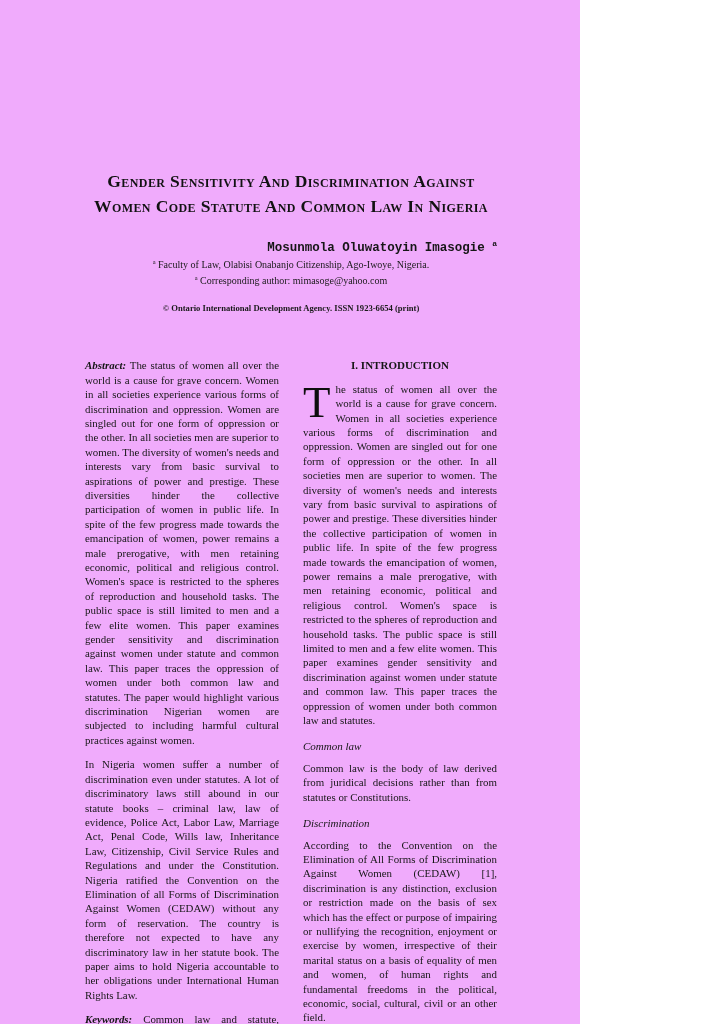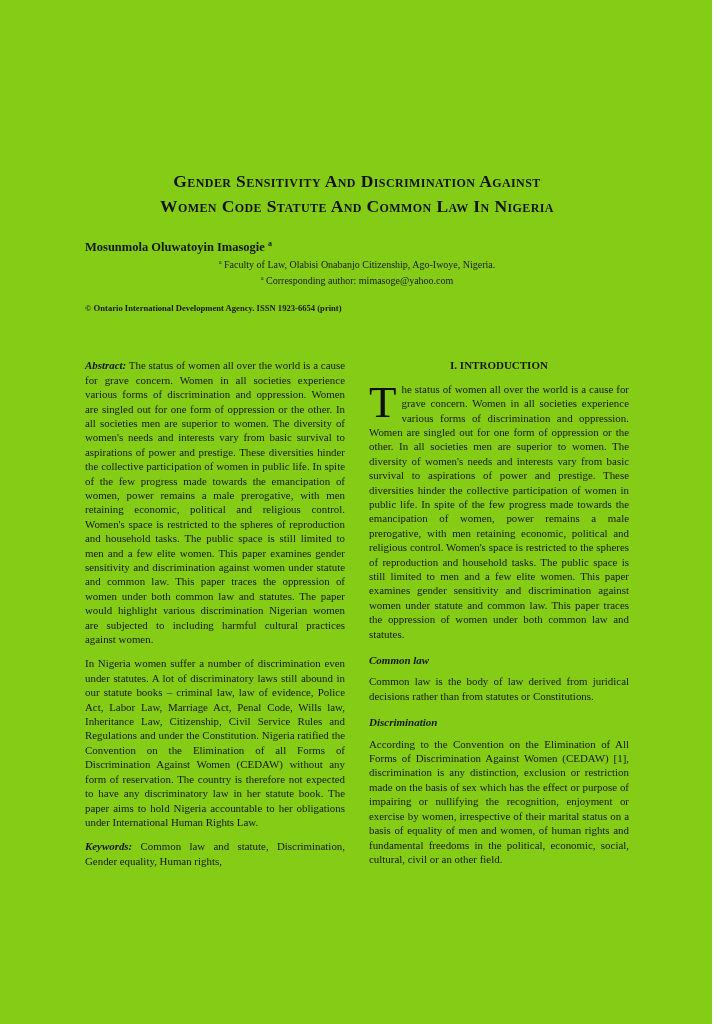--- a/index.html
+++ b/index.html
@@ -4,52 +4,53 @@
 <style>
   * { box-sizing: border-box; }
   html, body { margin: 0; padding: 0; }
   body {
     width: 724px; height: 1024px;
     background: #ffffff;
     font-family: "Liberation Serif", serif;
     color: #161616;
   }
   .page {
-    width: 712px; height: 1024px;
+    width: 580px; height: 1024px;
     padding: 0 83px 0 85px;
     overflow: hidden;
-    background: #84cc16;
+    background: #f0abfc;
   }
   .title {
     margin-top: 169px;
     text-align: center;
     font-weight: bold;
     font-variant: small-caps;
     font-size: 17.5px;
     line-height: 25px;
     letter-spacing: 0.4px;
     color: #121212;
   }
   .author-block {
     margin-top: 20px;
-    text-align: left;
+    text-align: right;
     font-size: 12.5px;
     font-weight: bold;
+    font-family: Liberation Mono, monospace;
   }
   sup.marker { font-size: 8px; font-weight: bold; }
   .affiliation {
     text-align: center;
     font-size: 10px;
     line-height: 13px;
     color: #1a1a1a;
   }
   .affiliation sup { font-size: 6.5px; }
   .publisher {
     margin-top: 15px;
-    text-align: left;
+    text-align: center;
     font-weight: bold;
     font-size: 8.6px;
     line-height: 11.5px;
     color: #1a1a1a;
   }
   .columns {
     display: flex;
     gap: 24px;
     margin-top: 44px;
   }
@@ -63,21 +64,21 @@
   .col p { margin: 0 0 10px 0; }
   .lead { font-weight: bold; font-style: italic; }
   .section-heading {
     text-align: center;
     font-weight: bold;
     font-size: 11px;
     line-height: 14.4px;
     margin: 0 0 9px 0;
   }
   .subheading {
-    font-weight: bold;
+    font-weight: normal;
     font-style: italic;
     font-size: 11px;
     margin: 12px 0 7px 0;
     text-align: left;
   }
   .dropcap {
     float: left;
     font-size: 45px;
     line-height: 36px;
     margin: 2px 5px 0 0;

